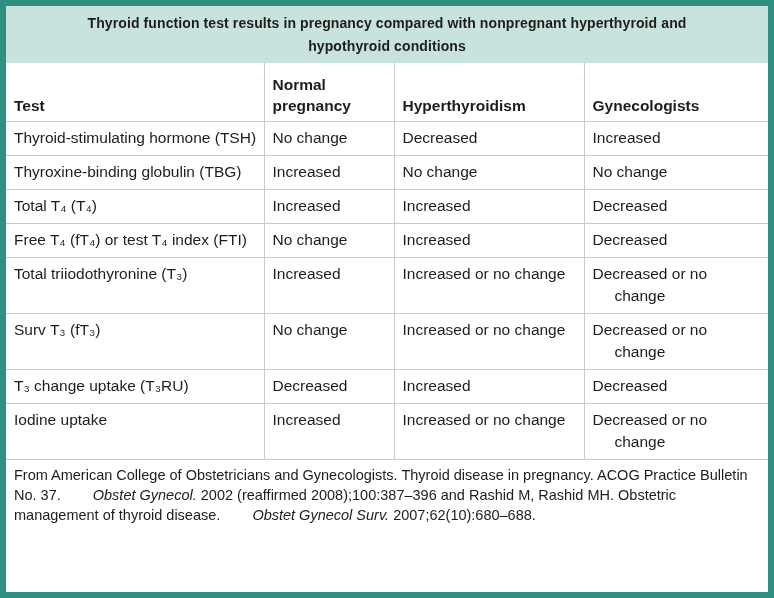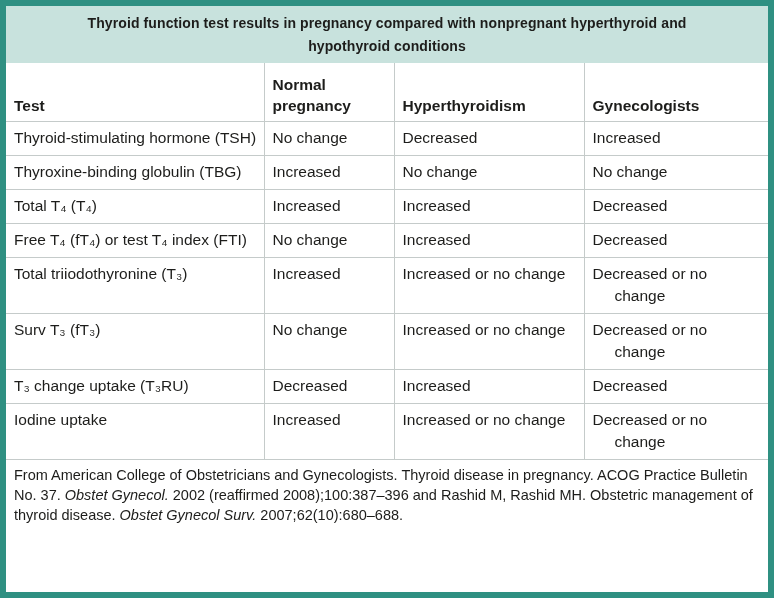--- a/index.html
+++ b/index.html
@@ -37,21 +37,21 @@
     border-top:1px solid #c5cbca; vertical-align:top;
     padding:5px 6px 6px 8px; line-height:22px;
   }
   .hang { display:block; padding-left:22px; text-indent:-22px; }
   .w-test  { max-width:228px; }
   .w-val   { max-width:142px; }
   tfoot td {
     border-top:1px solid #c5cbca;
     padding:5px 8px 6px; font-size:14.5px; line-height:20px;
   }
-  tfoot em { font-style:italic; }
+  tfoot em { font-style:italic;margin-left:28px; }
 </style>
 </head>
 <body>
 
 <div class="card">
 
   <div class="title-bar">
     <div class="title-text">Thyroid function test results in pregnancy compared with nonpregnant hyperthyroid and hypothyroid conditions</div>
   </div>
 

